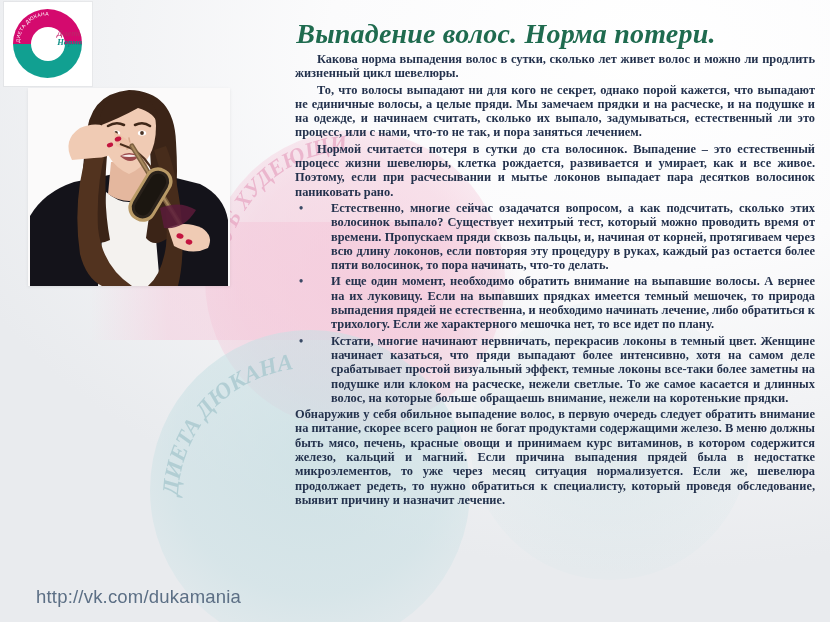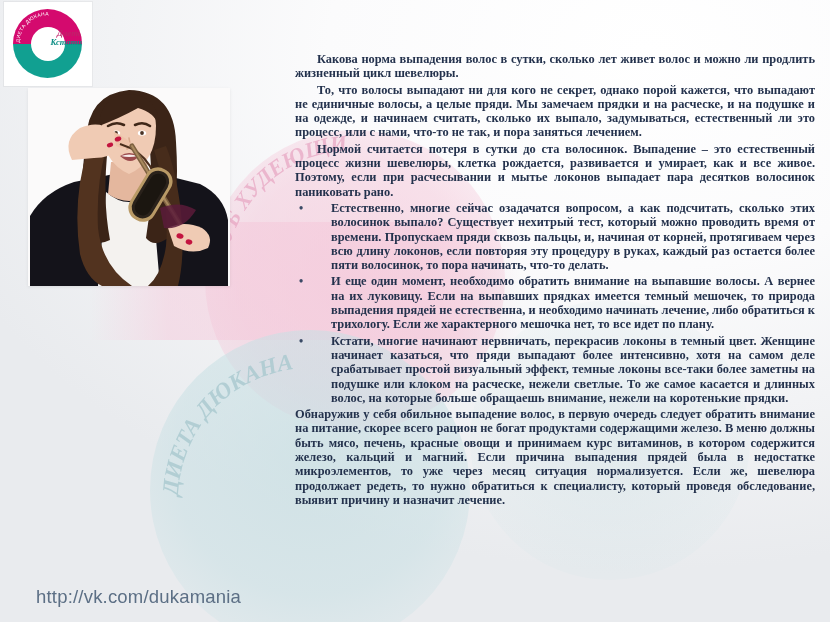--- a/index.html
+++ b/index.html
@@ -160,21 +160,21 @@
       <div class="logo-half-bot"></div>
       <svg class="logo-arc" viewBox="0 0 69 69">
         <defs>
             <path id="lgArc" d="M 6.5,34.5 A 28,28 0 0 1 34.5,6.5" fill="none"></path>
           </defs>
         <text><textPath href="#lgArc" startOffset="2%">ДИЕТА ДЮКАНА</textPath></text>
       </svg>
       <div class="logo-hole"></div>
       <div class="logo-center-text">
         <span class="l1">Диета</span>
-        <span class="l2">Кстати</span>
+        <span class="l2">Норма</span>
       </div>
     </div>
   </div>
 
   <div class="photo">
     <svg width="202" height="198" viewBox="0 0 202 198">
       <rect x="0" y="0" width="202" height="198" fill="#fbfafa"></rect>
 
       <path d="M2 198 L2 128 Q16 104 46 94 L86 86 L132 86 L172 96 Q196 108 200 132 L200 198 Z" fill="#14131a"></path>
 
@@ -224,20 +224,21 @@
       <path d="M140 140 Q156 132 174 140 Q186 148 180 160 Q164 168 146 158 Z" fill="#f0cbb4"></path>
       <ellipse cx="152" cy="148" rx="3.6" ry="2.6" fill="#c3143f" transform="rotate(18 152 148)"></ellipse>
       <ellipse cx="161" cy="154" rx="3.4" ry="2.5" fill="#c3143f" transform="rotate(14 161 154)"></ellipse>
 
       <path d="M132 120 Q152 112 168 122 Q156 142 136 140 Z" fill="#5a1b3a" opacity="0.85"></path>
 
       <rect x="0" y="0" width="202" height="198" fill="none"></rect>
     </svg>
   </div>
 
+  <div class="title">Выпадение волос. Норма потери.</div>
 
   <div class="col">
     <p class="indent">Какова норма выпадения волос в сутки, сколько лет живет волос и можно ли продлить жизненный цикл шевелюры.</p>
     <p class="indent">То, что волосы выпадают ни для кого не секрет, однако порой кажется, что выпадают не единичные волосы, а целые пряди. Мы замечаем прядки и на расческе, и на подушке и на одежде, и начинаем считать, сколько их выпало, задумываться, естественный ли это процесс, или с нами, что-то не так, и пора заняться лечением.</p>
     <p class="indent">Нормой считается потеря в сутки до ста волосинок. Выпадение – это естественный процесс жизни шевелюры, клетка рождается, развивается и умирает, как и все живое. Поэтому, если при расчесывании и мытье локонов выпадает пара десятков волосинок паниковать рано.</p>
 
     <ul>
       <li>
         <span class="bullet">•</span>
         <span>Естественно, многие сейчас озадачатся вопросом, а как подсчитать, сколько этих волосинок выпало? Существует нехитрый тест, который можно проводить время от времени. Пропускаем пряди сквозь пальцы, и, начиная от корней, протягиваем через всю длину локонов, если повторяя эту процедуру в руках, каждый раз остается более пяти волосинок, то пора начинать, что-то делать.</span>

